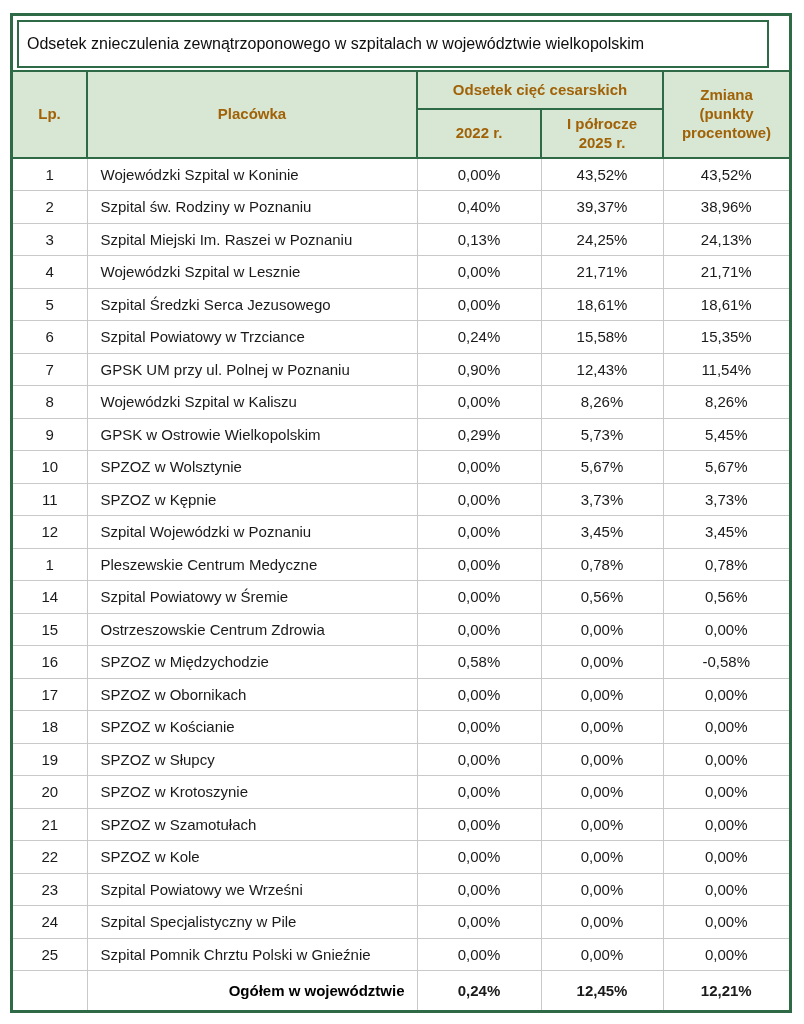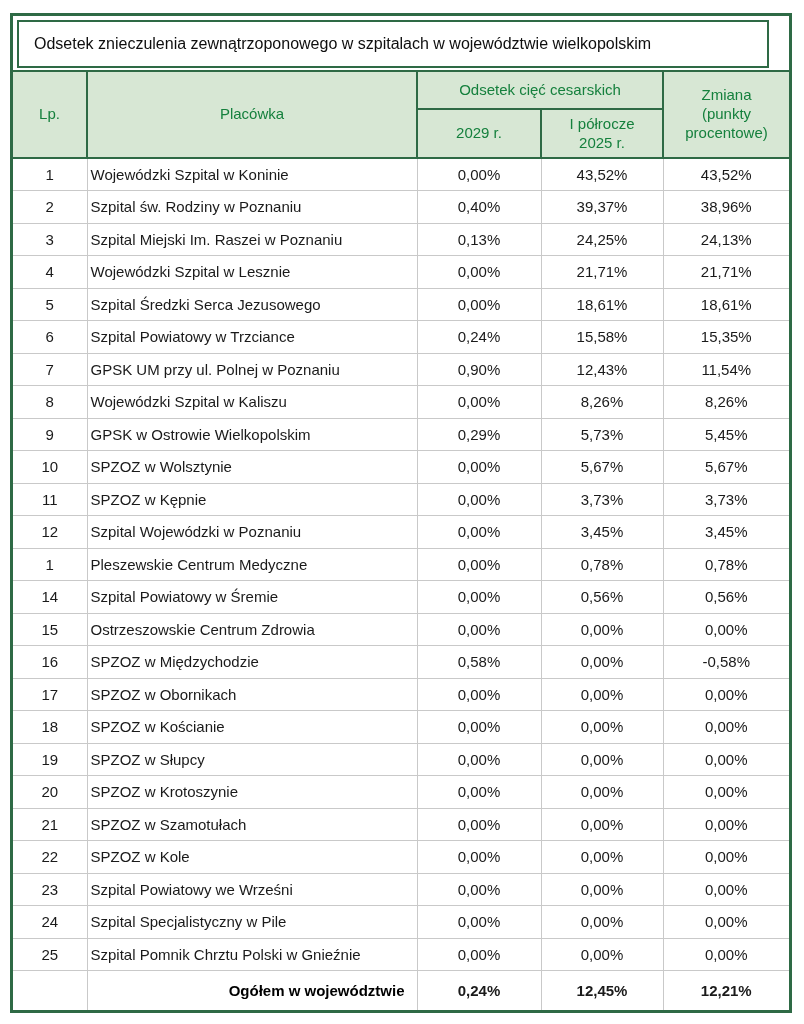--- a/index.html
+++ b/index.html
@@ -15,34 +15,34 @@
     width: 782px;
     border: 3px solid #2e6a45;
     background: #ffffff;
   }
   .title-box {
     margin: 4px 20px 2px 4px;
     border: 2px solid #2e6a45;
     height: 48px;
     display: flex;
     align-items: center;
-    padding: 0 15px;
+    padding: 0 8px;
     font-size: 16px;
     color: #0e0e0e;
     background: #ffffff;
   }
   table {
     width: 100%;
     border-collapse: collapse;
     table-layout: fixed;
   }
   th {
     background: #d7e7d4;
-    color: #15803d;
-    font-weight: normal;
+    color: #a16207;
+    font-weight: bold;
     font-size: 15px;
     border: 2px solid #2e6a45;
     text-align: center;
     vertical-align: middle;
     line-height: 1.25;
   }
   thead tr.group-row th { height: 38px; }
   thead tr.sub-row th { height: 49px; }
   th .wrap-narrow { display: inline-block; max-width: 102px; }
   th .wrap-half  { display: inline-block; max-width: 88px; }
@@ -50,21 +50,21 @@
     font-size: 15px;
     color: #1a1a1a;
     border: 1px solid #c9c9c9;
     height: 32.5px;
     text-align: center;
     vertical-align: middle;
     background: #ffffff;
   }
   td.facility {
     text-align: left;
-    padding-left: 3px;
+    padding-left: 13px;
   }
   tfoot td { font-weight: bold; height: 39px; }
   tfoot td.total-label {
     text-align: right;
     padding-right: 12px;
     color: #000000;
   }
   
   table tr > *:first-child { border-left: none; }
   table tr > *:last-child  { border-right: none; }
@@ -87,21 +87,21 @@
     <thead>
       <tr class="group-row">
         <th rowspan="2">Lp.</th>
         <th rowspan="2">Placówka</th>
         <th colspan="2">Odsetek cięć cesarskich</th>
         <th rowspan="2">
           <span class="wrap-narrow">Zmiana (punkty procentowe)</span>
         </th>
       </tr>
       <tr class="sub-row">
-        <th>2029 r.</th>
+        <th>2022 r.</th>
         <th>
           <span class="wrap-half">I półrocze 2025 r.</span>
         </th>
       </tr>
     </thead>
     <tbody id="table-body">
         <tr>
           <td>1</td>
           <td class="facility">Wojewódzki Szpital w Koninie</td>
           <td>0,00%</td>

